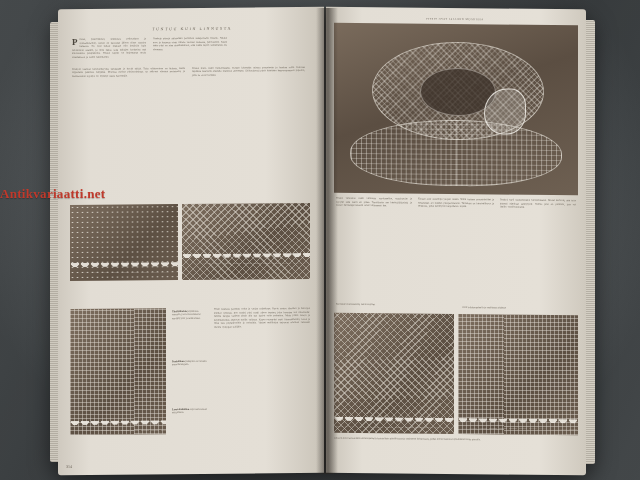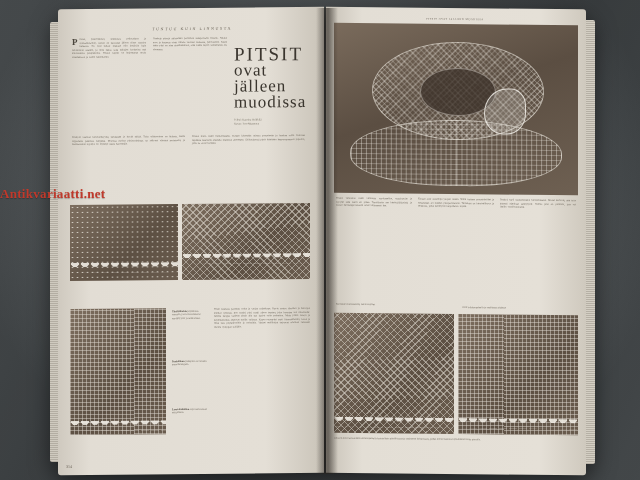--- a/index.html
+++ b/index.html
@@ -207,32 +207,20 @@
       <div class="lp">
         <div class="kicker">TUNTUU KUIN LINNUSTA</div>
 
         <div class="cols">
           <div class="col">
             <div class="tiny dropcap">Pitsien, puuvillaisten, silkkisten, pellavaisten ja synteettistenkin, suosio on kasvanut jälleen viime vuosien kuluessa. Ne ovat tulleet mukaan niin kesäisiin kuin talvisiinkin asuihin, ja niitä näkee sekä pukujen koristeina että kokonaisina pitsipukuina. Pitsien käyttö on laajentunut myös sisustukseen ja kodin tekstiileihin.</div>
           </div>
           <div class="col">
             <div class="tiny">Vanhoja pitsejä säilytetään perintönä sukupolvelta toiselle. Niiden arvo ja kauneus eivät vähene vuosien kuluessa, päinvastoin. Käsin tehty pitsi on aina ainutlaatuinen, eikä kahta täysin samanlaista ole olemassa.</div>
           </div>
-          <div class="col">
-            <div class="headline">
-              <span class="w w1">PITSIT</span>
-              <span class="w">ovat</span>
-              <span class="w">jälleen</span>
-              <span class="w">muodissa</span>
-            </div>
-            <div class="byline">
-              <div>Teksti: Kaarina Heikkilä</div>
-              <div>Kuvat: Tero Mustonen</div>
-            </div>
-          </div>
         </div>
 
         <div class="midtext">
           <div class="col">
             <div class="tiny">Pitsityöt vaativat kärsivällisyyttä, tarkkuutta ja hyvää näköä. Työn edistyminen on hidasta, mutta lopputulos palkitsee tekijänsä. Monissa maissa pitsinvalmistus on säilynyt elävänä perinteenä, ja Suomessakin nypläys on löytänyt uusia harrastajia.</div>
           </div>
           <div class="col">
             <div class="tiny">Pitsien hoito vaatii huolellisuutta. Pesuun käytetään mietoa pesuainetta ja haaleaa vettä. Kuivaus tapahtuu tasaisella alustalla muotoon asetettuna. Säilytyksessä pitsit kääritään happovapaaseen paperiin, jotta ne eivät kellastu.</div>
           </div>
         </div>

